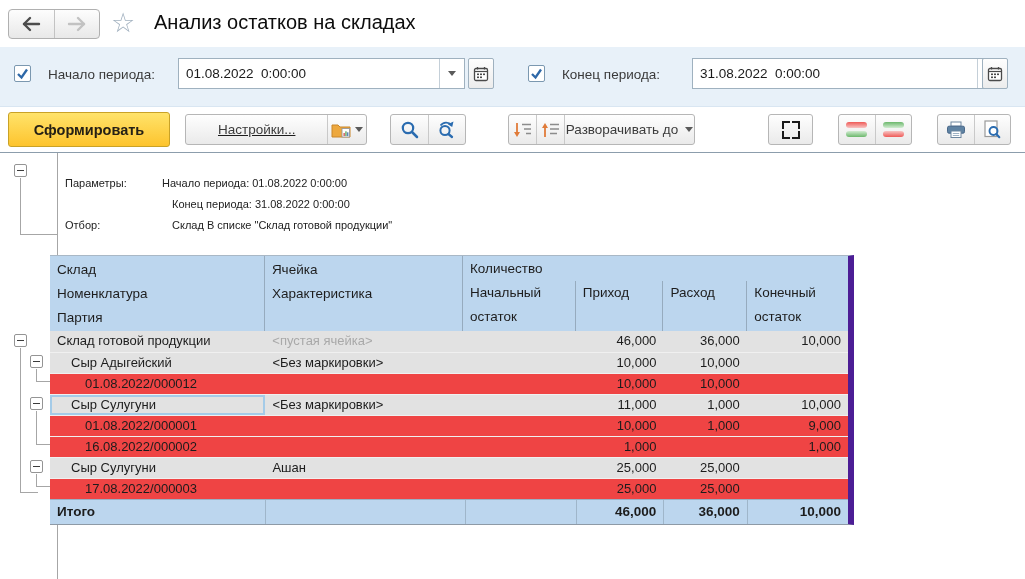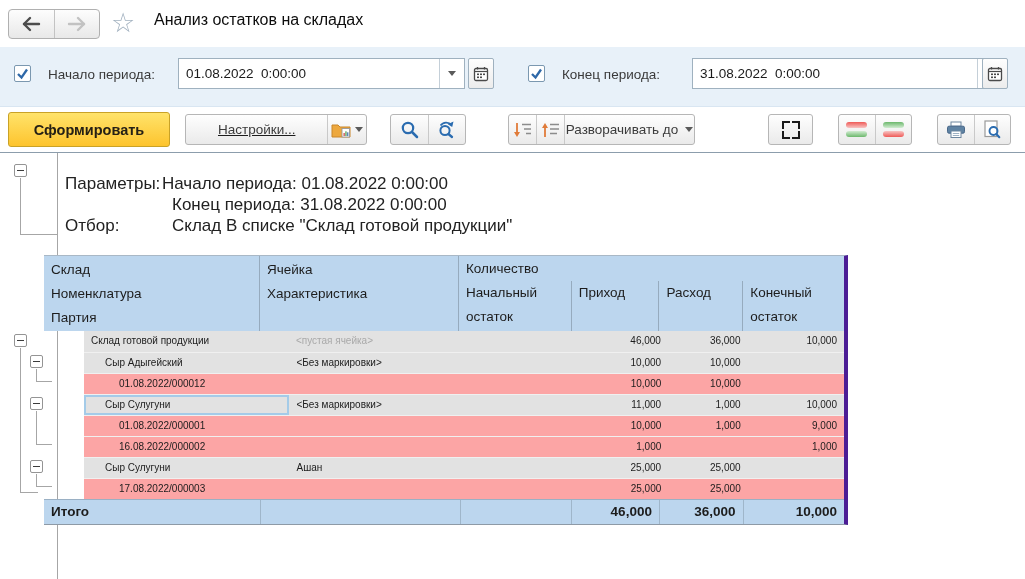--- a/index.html
+++ b/index.html
@@ -10,21 +10,21 @@
   }
   .abs{position:absolute;box-sizing:border-box;}
 
   
   .navgrp{left:8px;top:9px;width:92px;height:30px;display:flex;
     border:1px solid #b0b0b0;border-radius:4px;overflow:hidden;
     background:linear-gradient(#fdfdfd,#e8e8e8);}
   .navseg{flex:1;display:flex;align-items:center;justify-content:center;}
   .navseg+.navseg{border-left:1px solid #c3c3c3;}
   .star{left:111px;top:7px;font-size:27px;line-height:32px;color:#a3b2c0;}
-  .wtitle{left:154px;top:11px;font-size:16px;color:#0d0d0d;white-space:nowrap;}
+  .wtitle{left:154px;top:11px;font-size:20px;color:#0d0d0d;white-space:nowrap;}
 
   
   .panel{left:0;top:47px;width:1025px;height:60px;background:#e8f1f9;border-bottom:1px solid #d9e6f2;}
   .checkbox{width:17px;height:17px;background:#fff;border:1px solid #7b98b0;border-radius:2px;
     display:flex;align-items:center;justify-content:center;}
   .checkbox svg{visibility:hidden;}
   .checkbox.on svg{visibility:visible;}
   .plabel{font-size:13.5px;color:#3a3a3a;white-space:nowrap;}
   .datefield{height:31px;background:#fff;border:1px solid #9fb1bf;display:flex;align-items:stretch;}
   .datefield input{flex:1;border:none;outline:none;background:transparent;font-family:"Liberation Sans",sans-serif;
@@ -55,41 +55,41 @@
   .bar-red-b{background:linear-gradient(#f7c5c4,#ef5a57);}
   .bar-green{background:linear-gradient(#6cb86c,#d2ecd2);}
   .bar-green-b{background:linear-gradient(#d2ecd2,#6cb86c);}
   .toolsep{left:0;top:152px;width:1025px;height:1px;background:#8c9dac;}
 
   
   .treeline{background:#a6a6a6;}
   .tbox{width:13px;height:13px;background:#fff;border:1px solid #949494;border-radius:2px;
     display:flex;align-items:center;justify-content:center;}
   .tbox i{display:block;width:7px;height:1px;background:#3c3c3c;}
-  .ptext{font-size:17px;line-height:21px;white-space:nowrap;color:#222;}
+  .ptext{font-size:11px;line-height:21px;white-space:nowrap;color:#222;}
 
   
-  #rtable{left:44px;top:255px;width:804px;border-right:4px solid #4c1d95;border-bottom:1px solid #8e9aa6;
+  #rtable{left:50px;top:255px;width:804px;border-right:6px solid #4c1d95;border-bottom:1px solid #8e9aa6;
     border-top:1px solid #a9b8c6;}
   .hdr{display:flex;background:#bcd6ee;color:#1d1d1d;font-size:13.5px;}
   .hc{box-sizing:border-box;}
   .hlines div{line-height:24px;padding-left:7px;white-space:nowrap;}
   .hc1{width:217px;height:75px;padding-top:2px;}
   .hc2{width:201px;height:75px;padding-top:2px;border-left:1px solid #96abbe;}
   .hqty{width:386px;height:75px;border-left:1px solid #96abbe;display:flex;flex-direction:column;}
   .hqty-top{height:25px;line-height:26px;padding-left:7px;}
   .hqty-sub{flex:1;display:flex;}
   .hsub{box-sizing:border-box;line-height:24px;padding:0 4px 0 7px;white-space:normal;}
   .hsub+.hsub{border-left:1px solid #96abbe;}
   .hs1{width:112px;}.hs2{width:88px;}.hs3{width:84px;}.hs4{width:102px;}
 
-  .trow{display:flex;height:21px;line-height:20px;font-size:10px;box-sizing:border-box;margin-left:40px;}
+  .trow{display:flex;height:21px;line-height:20px;font-size:13px;box-sizing:border-box;}
   .trow+.trow{border-top:1px solid #f0f0f0;}
   .rgray{background:#e2e2e2;}
-  .rwhite{background:#fca5a5;}
+  .rwhite{background:#ef4444;}
   .cell{box-sizing:border-box;overflow:hidden;white-space:nowrap;}
   .c1{width:217px;}
   .lvl0{padding-left:7px;}.lvl1{padding-left:21px;}.lvl2{padding-left:35px;}
   .c2{width:201px;padding-left:7px;}
   .muted{color:#a9a9a9;}
   .num{text-align:right;padding-right:7px;}
   .c3{width:112px;}.c4{width:88px;}.c5{width:84px;}.c6{width:102px;}
   .sel{outline:2px solid #a4cbe8;outline-offset:-2px;}
   .total{display:flex;height:24px;line-height:23px;background:#bcd6ee;font-weight:700;
     font-size:13.5px;border-top:1px solid #9ab0c4;}

